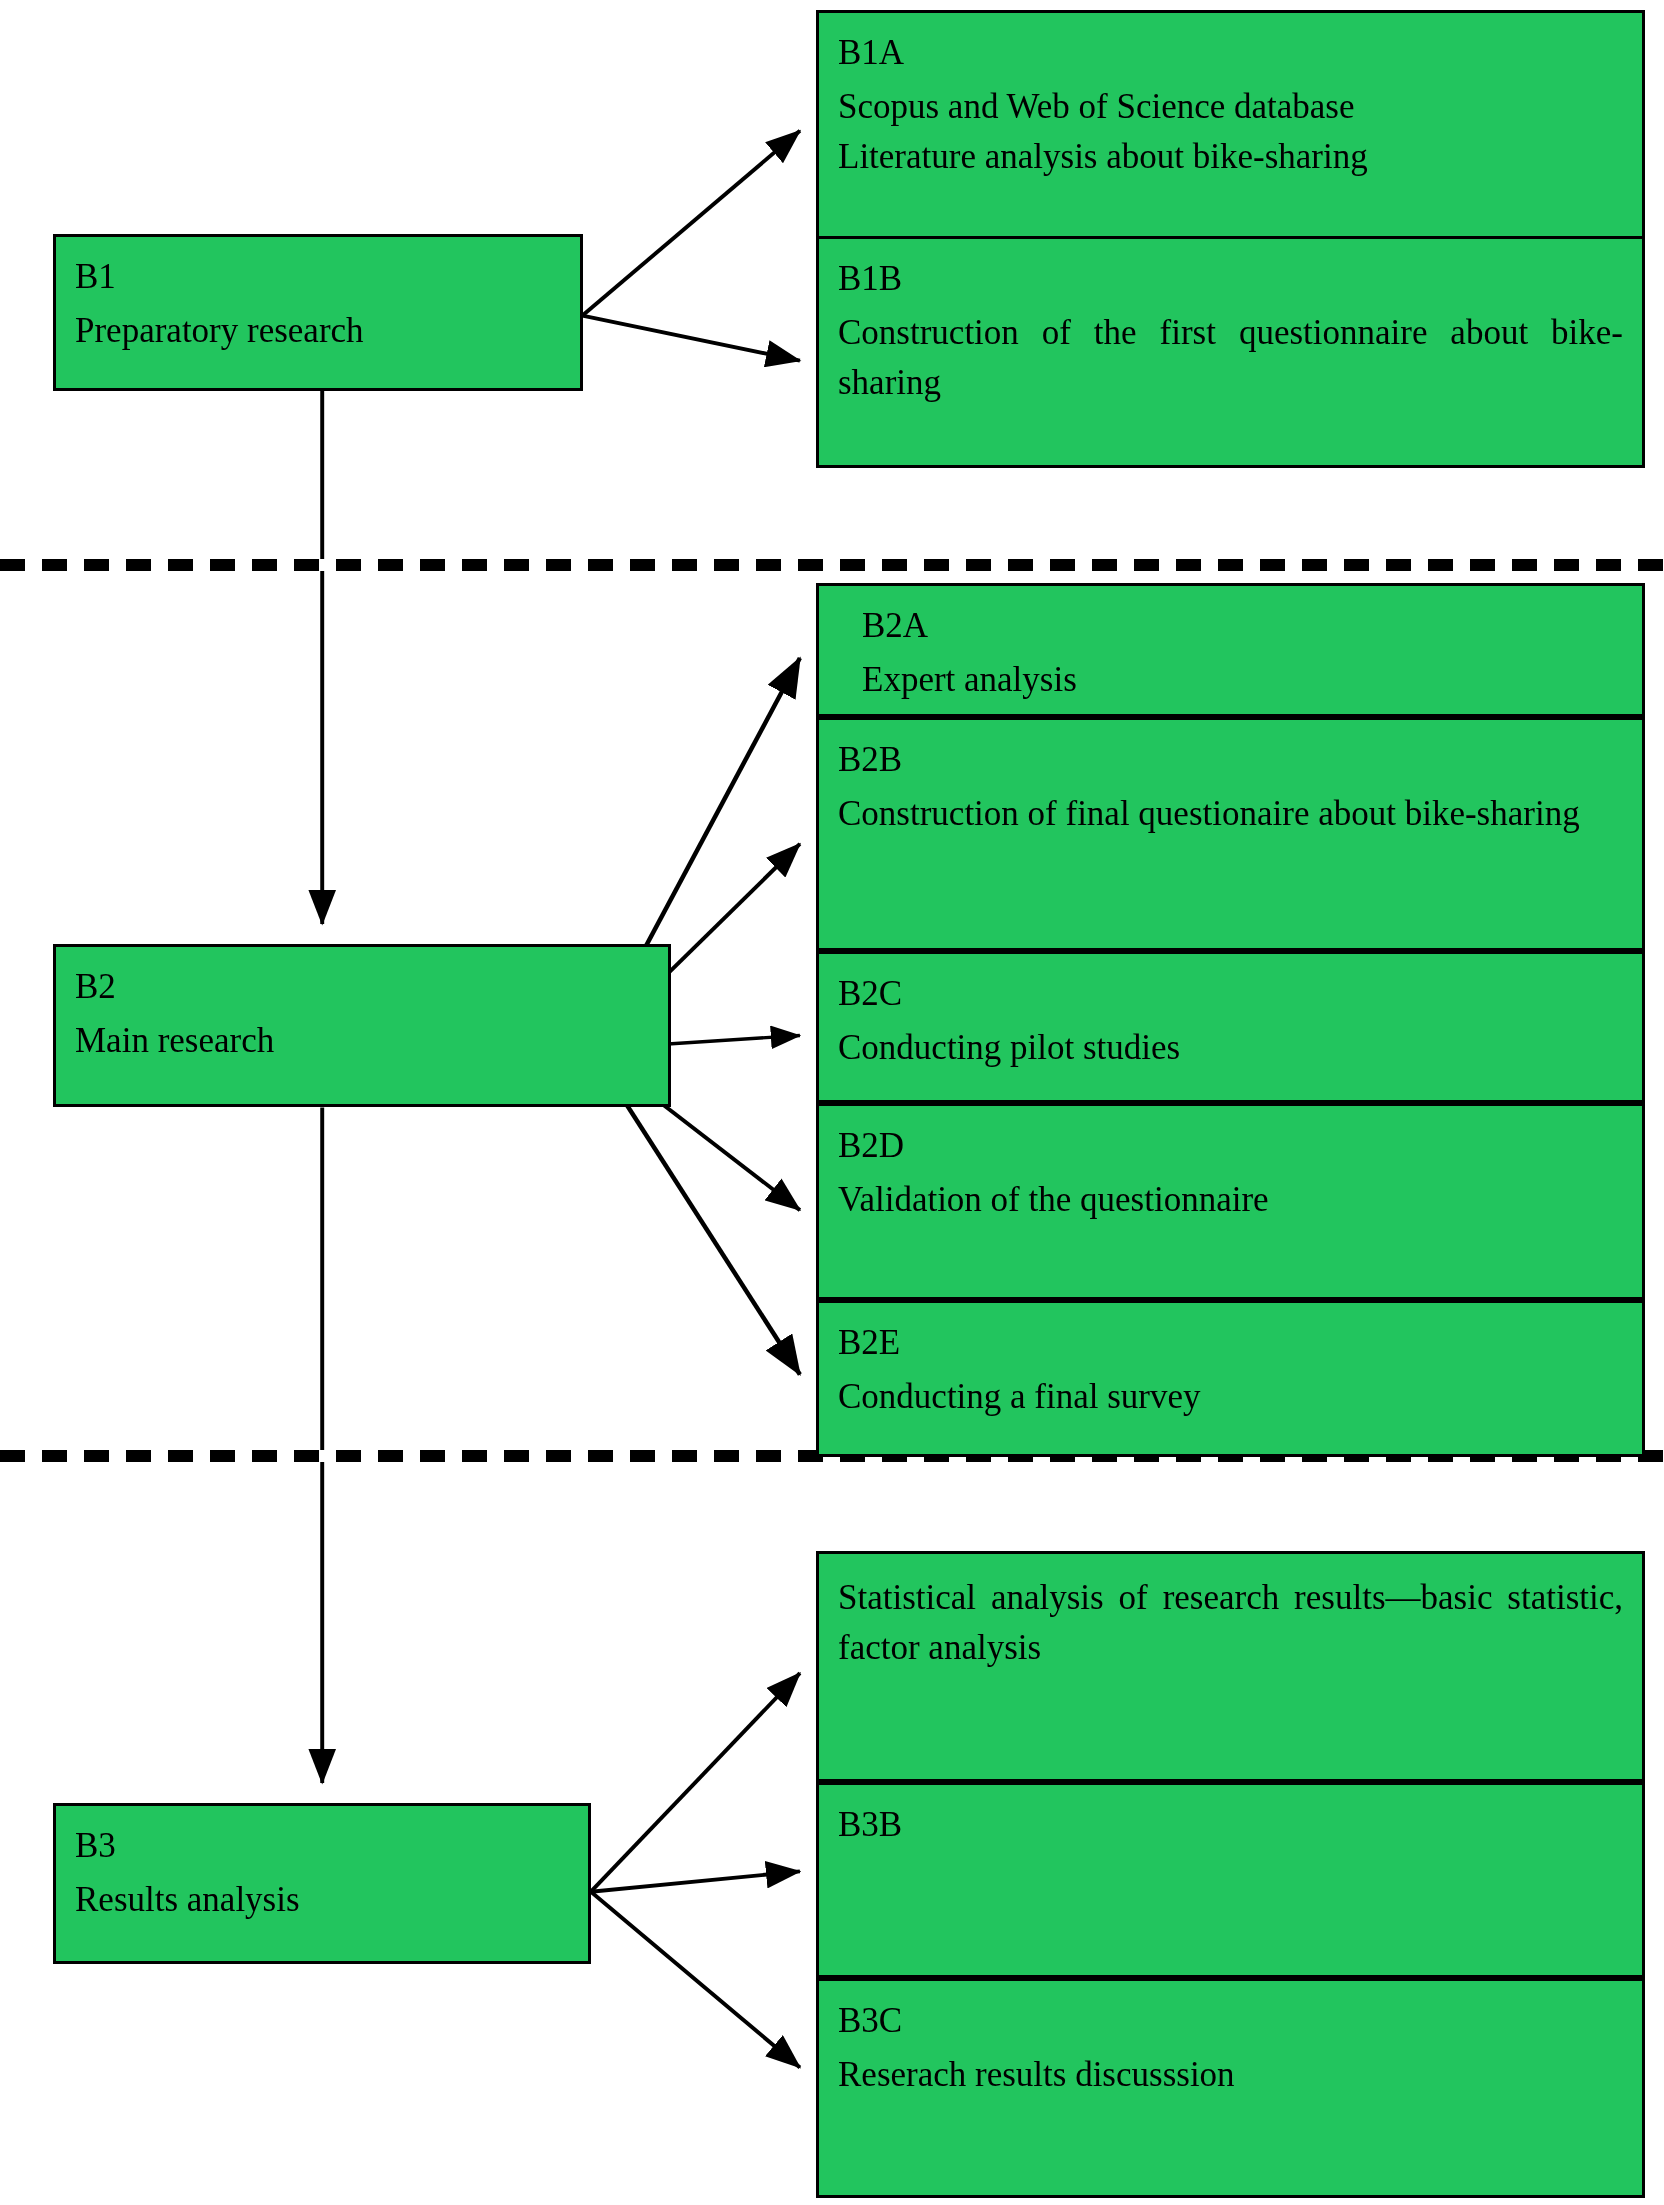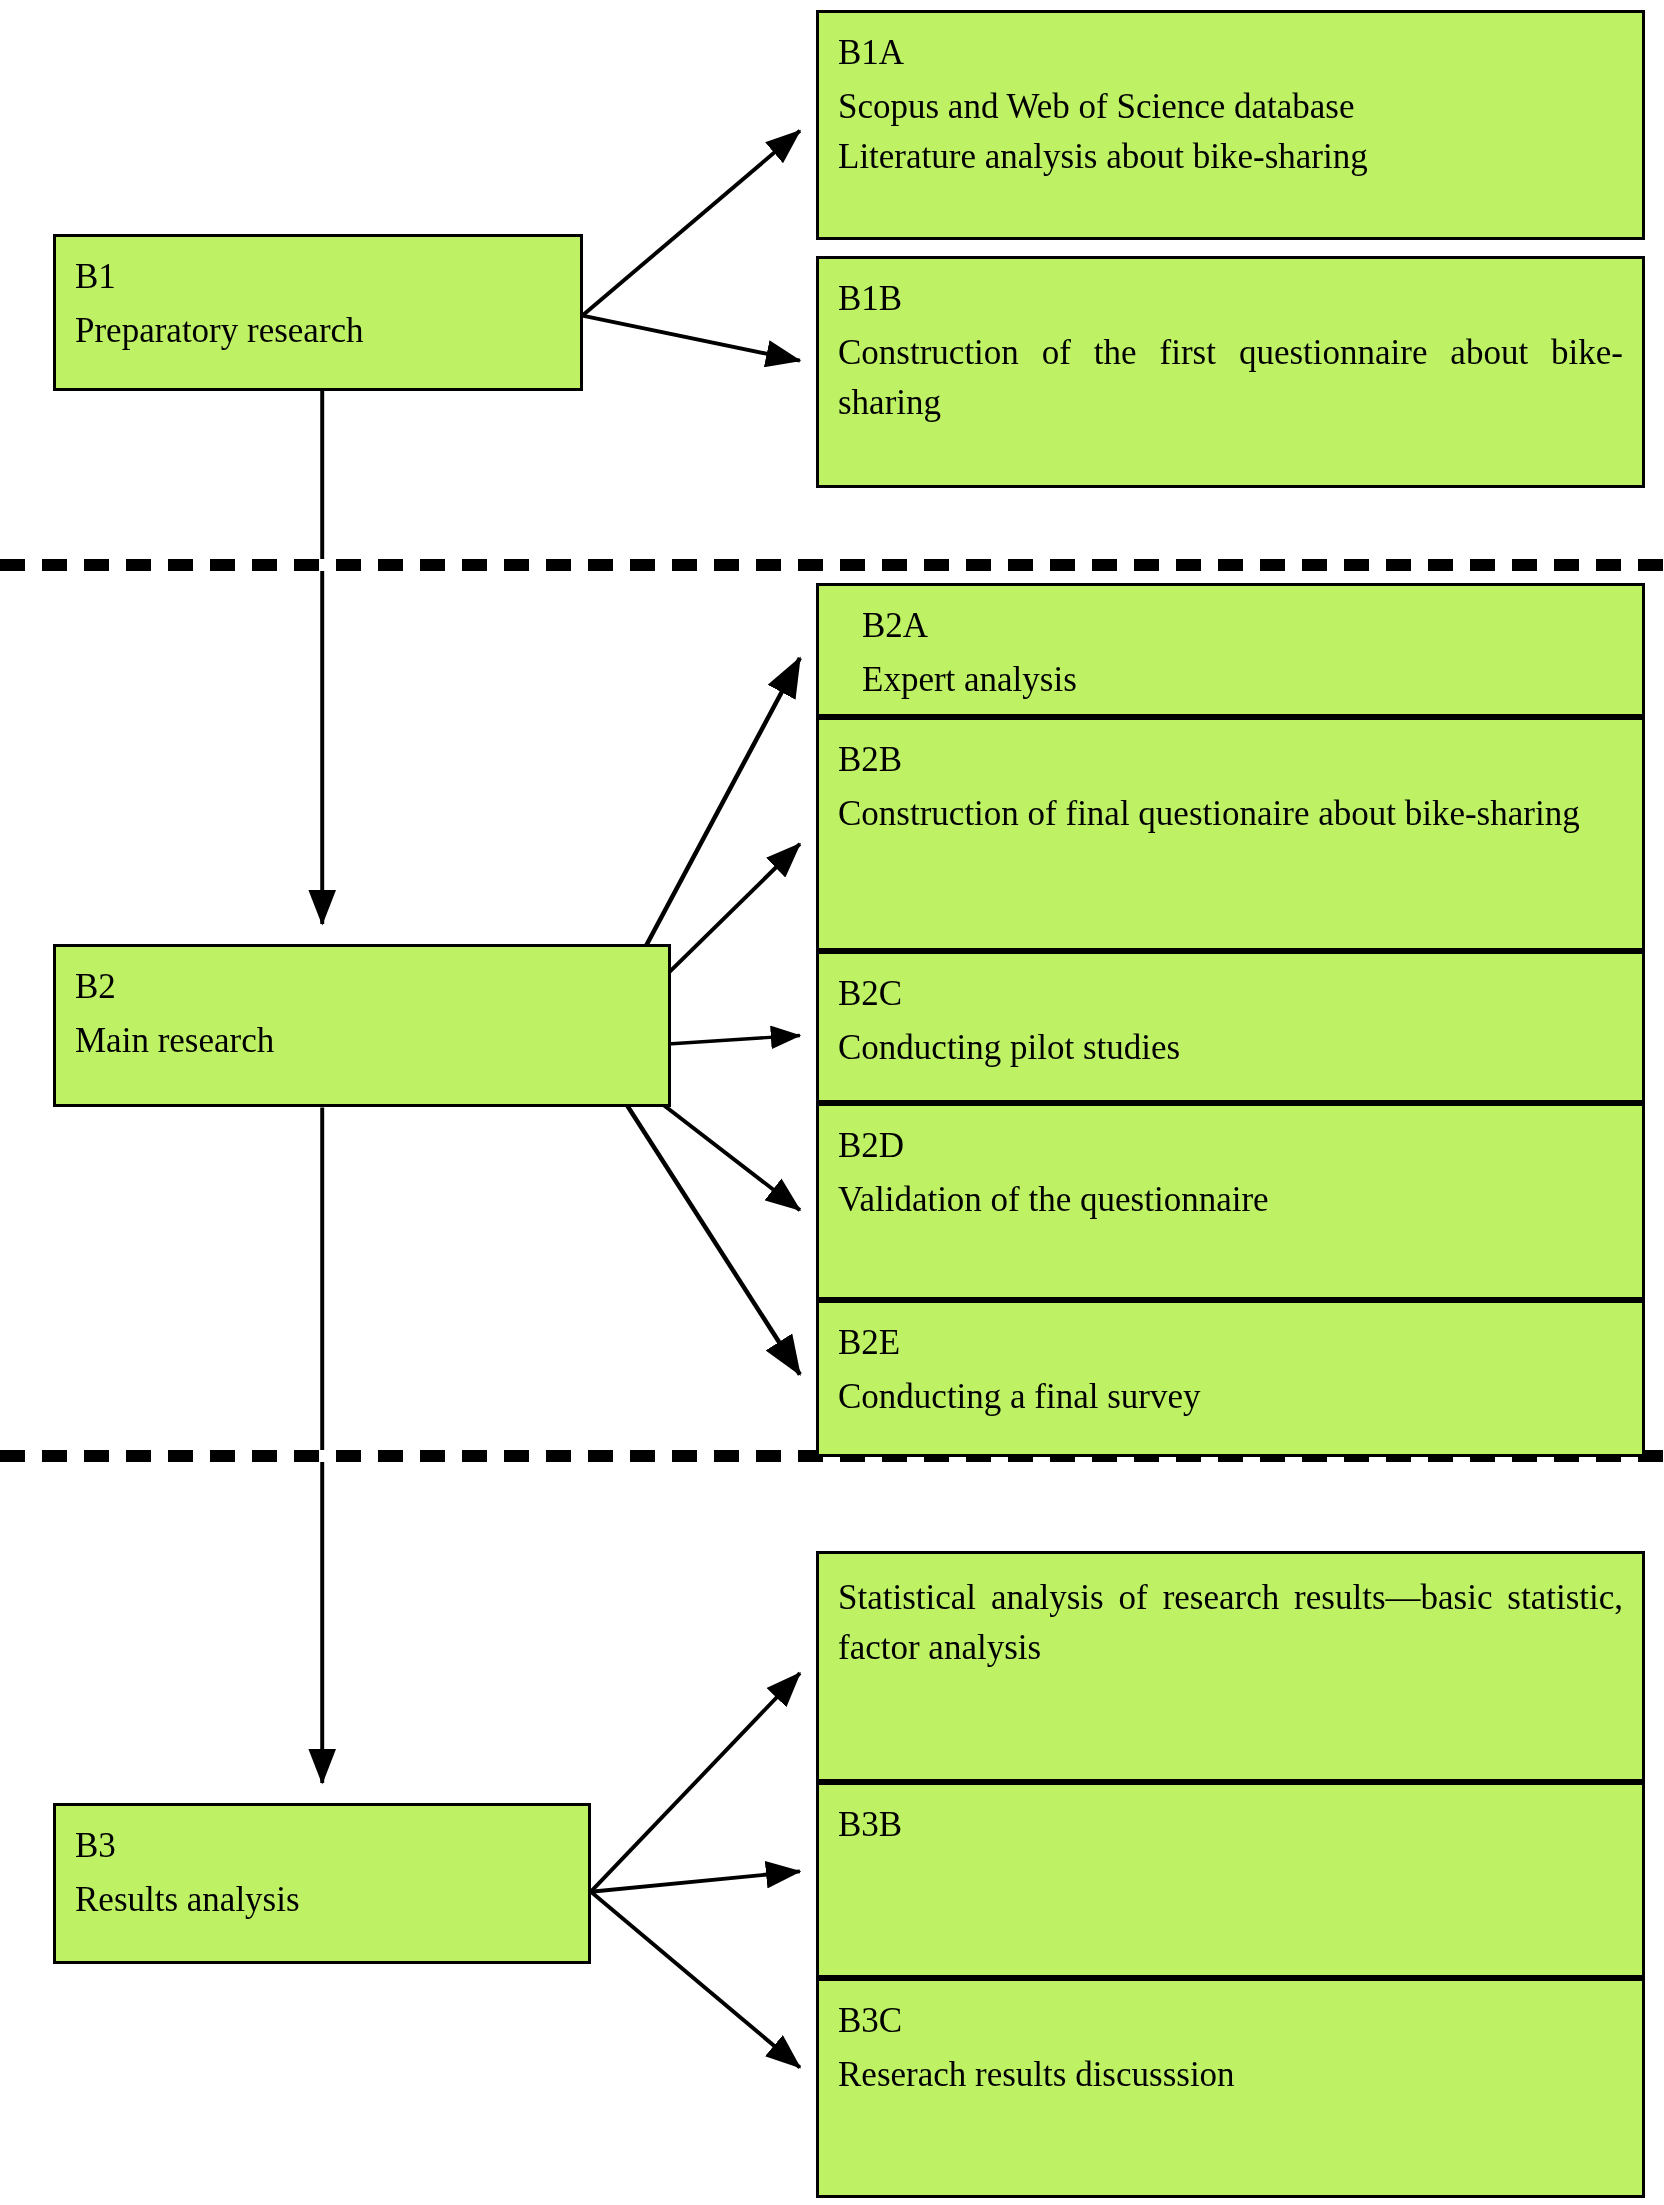--- a/index.html
+++ b/index.html
@@ -1,34 +1,34 @@
 <!DOCTYPE html>
 <html style="font-size:9px"><head>
 <meta charset="utf-8">
 <style>
   html,body{margin:0;padding:0;background:#ffffff;}
   body{font-family:"Liberation Serif","DejaVu Serif",serif;color:#000;}
   #stage{position:relative;width:1664px;height:2205px;background:#fff;overflow:hidden;}
   svg.layer{position:absolute;left:0;top:0;width:1664px;height:2205px;pointer-events:none;}
 
-  .node{position:absolute;box-sizing:border-box;border:3.4px solid #000;background:#bef264;}
+  .node{position:absolute;box-sizing:border-box;border:3.4px solid #000;background:#22c55e;}
   .node .inner{padding:19px 19px 5.6px 19px;}
   .code{font-size:35px;line-height:1.18;margin:0 0 9px 0;}
   .desc{font-size:35px;line-height:1.42;margin:0;}
   .desc.just{text-align:justify;text-align-last:left;}
 
   
   #b1{left:53px;top:234px;width:530px;height:157px;}
   #b2{left:53px;top:944px;width:618px;height:163px;}
   #b3{left:53px;top:1803px;width:538px;height:161px;}
 
   
   .rbox{left:816px;width:829px;}
   #b1a{top:10px;height:230px;}
-  #b1b{top:256px;height:232px;font-family:Liberation Serif, serif;}
+  #b1b{top:236px;height:232px;font-family:Liberation Serif, serif;}
 
   #b2a{top:583px;height:134px;padding-left:24px;}
   #b2b{top:717px;height:234px;}
   #b2c{top:951px;height:152px;}
   #b2d{top:1103px;height:197px;}
   #b2e{top:1300px;height:157px;}
 
   #b3a{top:1551px;height:231px;}
   #b3b{top:1782px;height:196px;}
   #b3c{top:1978px;height:220px;}

